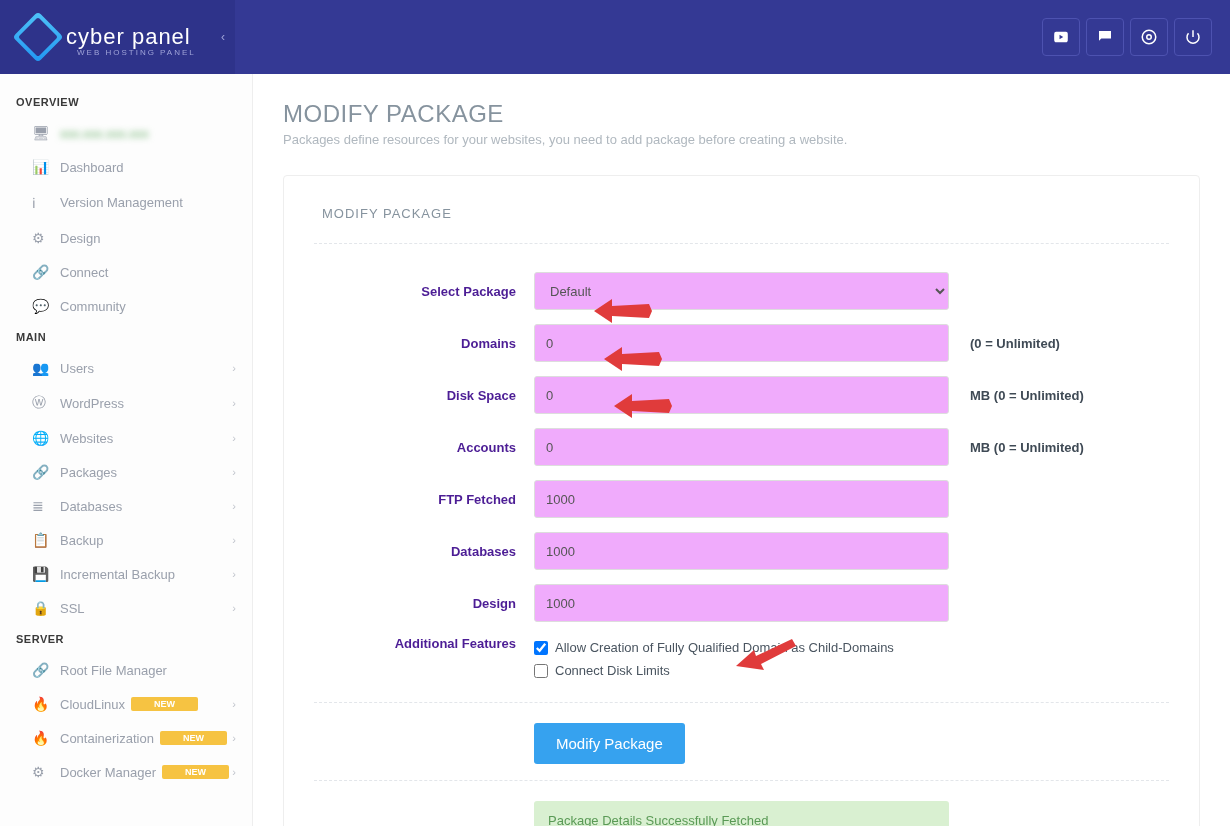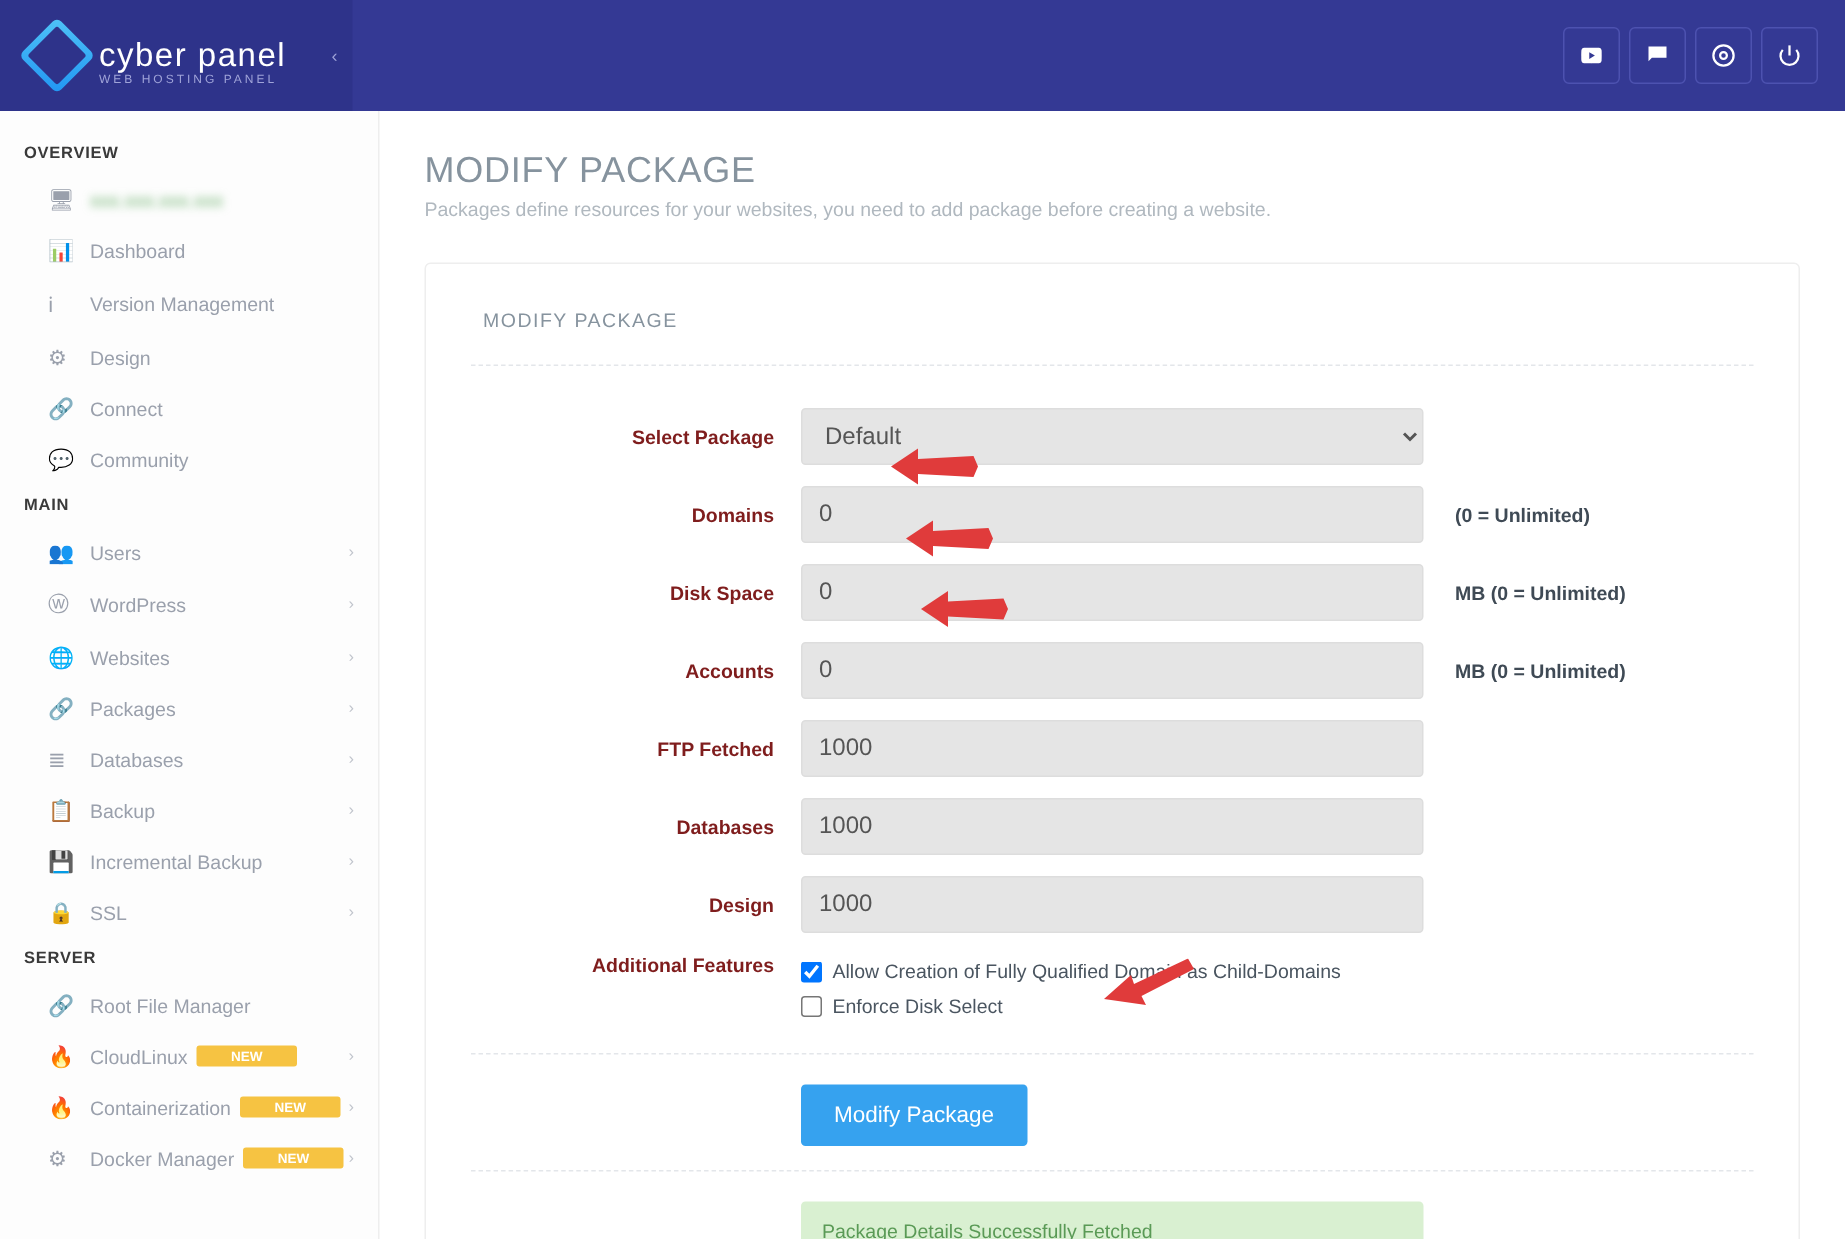--- a/index.html
+++ b/index.html
@@ -2,42 +2,42 @@
 <html><head>
 <meta charset="utf-8">
 <style>
 *{box-sizing:border-box;margin:0;padding:0;font-family:Arial,Helvetica,sans-serif}
 body{background:#fff;color:#333}
 .topbar{height:74px;background:#343994;display:flex;align-items:center;padding:4px 18px;position:relative}
 .logo-area{width:235px;background:#2e338a;height:74px;margin:-18px 0 -18px -18px;display:flex;align-items:center;padding-left:20px;position:relative}
 .logo-icon{width:36px;height:36px;transform:rotate(45deg);background:linear-gradient(135deg,#4fc3f7,#2196f3);border-radius:4px;position:relative;margin-right:10px}
 .logo-icon::after{content:"";position:absolute;inset:4px;background:#2e338a;border-radius:2px}
 .logo-txt{color:#fff;font-size:22px;font-weight:300;letter-spacing:1px}
-.logo-sub{color:#9fa3d8;font-size:8px;letter-spacing:2px;position:absolute;top:48px;left:66px}
+.logo-sub{color:#9fa3d8;font-size:8px;letter-spacing:2px;position:absolute;top:48px;left:77px}
 .collapse-btn{color:#9fa3d8;font-size:12px;margin-left:auto;margin-right:10px;cursor:pointer}
 .top-icons{margin-left:auto;display:flex;gap:6px}
 .top-icons .ico{width:38px;height:38px;border:1px solid #4d52b0;border-radius:4px;display:flex;align-items:center;justify-content:center;color:#fff;font-size:16px;cursor:pointer}
 .layout{display:flex}
 .sidebar{width:253px;background:#fdfdfd;border-right:1px solid #eee;min-height:752px;padding-top:14px}
 .sec-header{color:#3a3a3a;font-size:11px;font-weight:700;letter-spacing:.5px;padding:8px 16px}
 .nav-item{display:flex;align-items:center;padding:9px 16px 9px 32px;color:#9aa0ac;font-size:13px;position:relative;cursor:pointer}
 .nav-item .mi{width:22px;color:#9aa0ac;font-size:14px;margin-right:6px}
 .nav-item .chev{margin-left:auto;color:#c0c4cc;font-size:11px}
 .badge{background:#f6c342;color:#fff;font-size:9px;font-weight:700;padding:2px 23px;border-radius:2px;margin-left:6px}
 .blur{filter:blur(3px);color:#6fb36f}
 .content{flex:1;padding:26px 30px}
 .page-title{font-size:24px;color:#86939e;font-weight:400;letter-spacing:.5px}
 .page-sub{color:#b0b8bf;font-size:13px;margin-top:4px}
 .card{border:1px solid #eee;border-radius:4px;margin-top:28px;padding:26px 30px}
 .card-title{color:#86939e;font-size:13px;letter-spacing:1px;padding:4px 8px 22px;border-bottom:1px dashed #e3e6ea}
 .form{padding-top:28px;position:relative}
 .row{display:flex;align-items:center;margin-bottom:14px}
-.lab{width:220px;text-align:right;color:#7f1d1d;font-size:13px;font-weight:600;padding-right:18px}
+.lab{width:220px;text-align:right;color:#4c1d95;font-size:13px;font-weight:600;padding-right:18px}
 .control{width:415px}
-.control select,.control input[type=text]{width:100%;height:38px;border:1px solid #ddd;border-radius:3px;padding:0 11px;font-size:16px;color:#555;background:#e5e5e5}
+.control select,.control input[type=text]{width:100%;height:38px;border:1px solid #ddd;border-radius:3px;padding:0 11px;font-size:13px;color:#555;background:#f0abfc}
 .hint{color:#3f4a55;font-size:13px;font-weight:600;margin-left:21px}
 .chk-row{display:flex;align-items:center;color:#4a5560;font-size:13px;margin-bottom:8px}
 .chk-row input{margin-right:7px;width:14px;height:14px}
 .divider{border-top:1px dashed #e3e6ea;margin:16px 0 20px}
 .btn{background:#36a2ef;color:#fff;border:none;border-radius:3px;padding:12px 22px;font-size:15px;cursor:pointer}
 .alert{background:#d9f0d1;color:#5a9a56;border-radius:3px;padding:12px 14px;font-size:13px;width:415px;margin-left:220px;margin-top:6px}
 .arrow{position:absolute;pointer-events:none}
 .arrow svg{width:60px;height:34px}
 </style>
 </head>
@@ -221,21 +221,21 @@
 
         <div class="row" style="align-items:flex-start">
           <div class="lab">Additional Features</div>
           <div class="control" style="padding-top:4px">
             <label class="chk-row">
                 <input type="checkbox" checked="" style="">
                 <span>Allow Creation of Fully Qualified Domain as Child-Domains</span>
               </label>
             <label class="chk-row">
                 <input type="checkbox" style="">
-                <span>Enforce Disk Select</span>
+                <span>Connect Disk Limits</span>
               </label>
           </div>
         </div>
 
         <div class="divider"></div>
 
         <div class="row">
           <div class="lab"></div>
           <div class="control"><button class="btn">Modify Package</button></div>
         </div>

